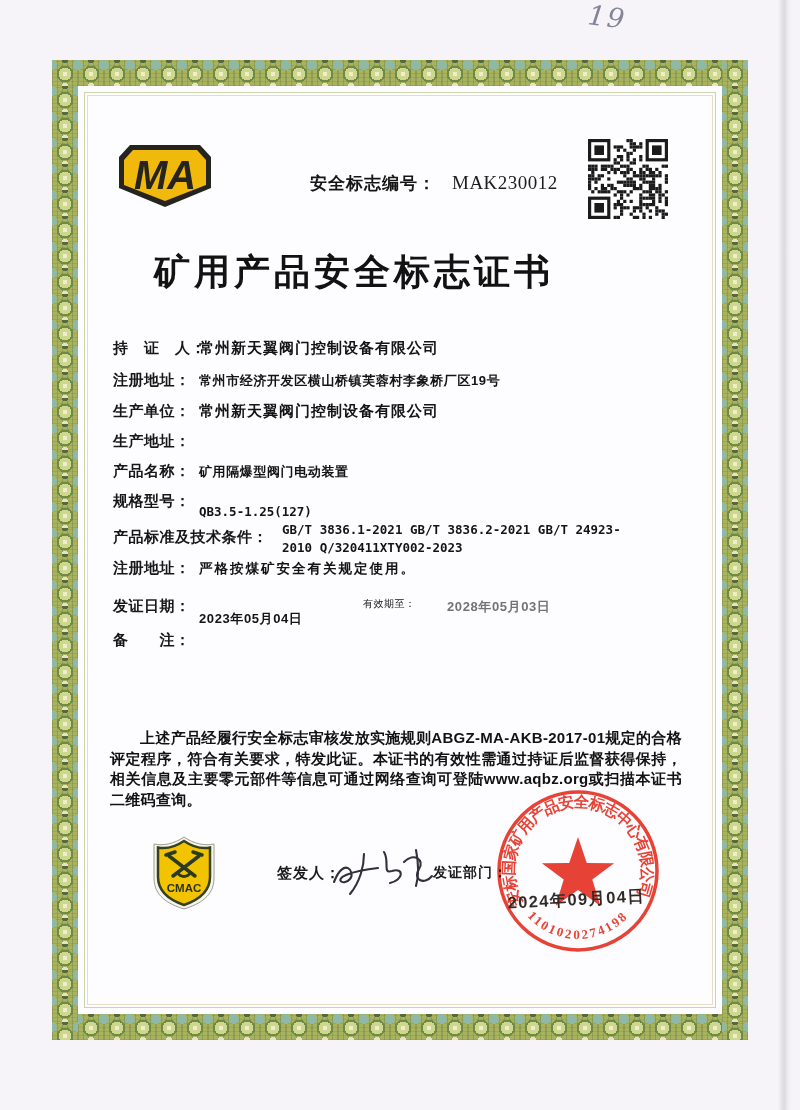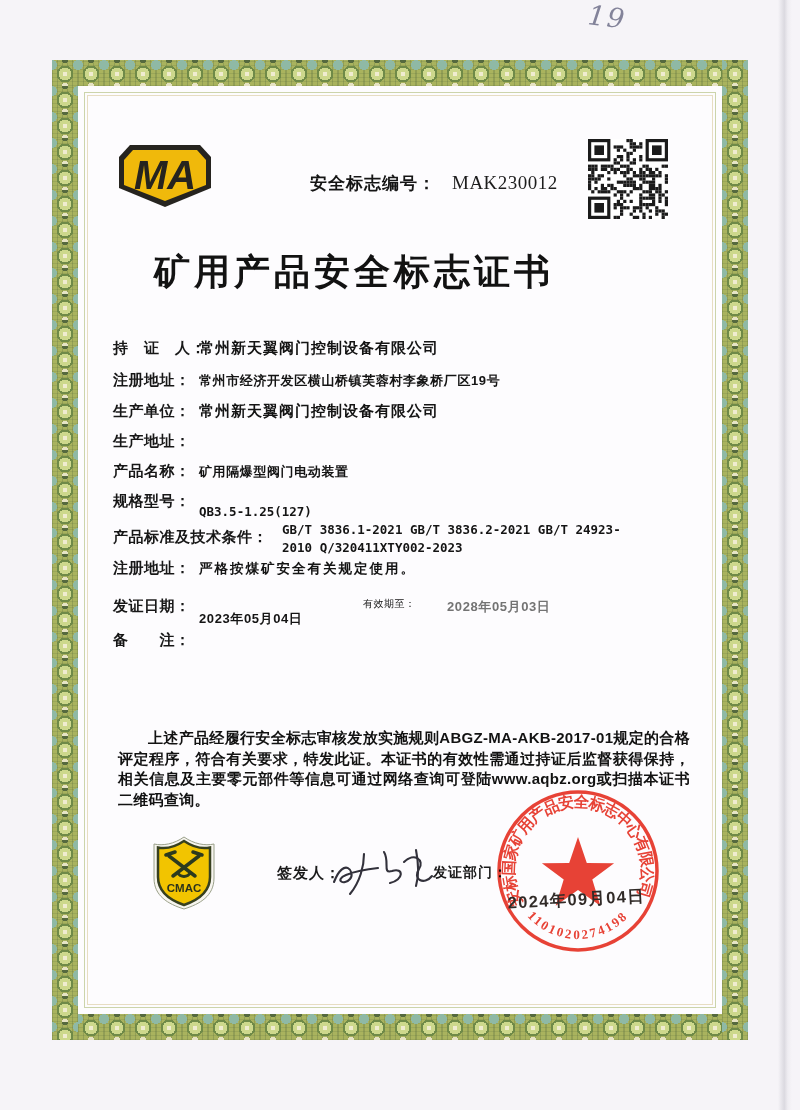--- a/index.html
+++ b/index.html
@@ -72,21 +72,21 @@
     position:absolute;left:282px;top:-7px;width:348px;
     font-family:"DejaVu Sans Mono",monospace;font-size:12.5px;font-weight:700;line-height:18px;color:#141414;
   }
   .val-kai{font-family:"DejaVu Serif",serif;font-size:13.5px;font-weight:700;letter-spacing:2px;top:1px;}
   .lbl2{position:absolute;left:363px;top:0;font-size:10px;font-weight:400;color:#171717;white-space:pre;letter-spacing:.5px;}
   .val2{position:absolute;left:447px;top:1px;font-size:13px;font-weight:700;color:#737373;white-space:pre;letter-spacing:.6px;}
   .val-date{font-size:13px;letter-spacing:.6px;top:1px;margin-top:12px;}
 
   
   .notice{
-    position:absolute;left:118px;top:728px;width:572px;
+    position:absolute;left:110px;top:728px;width:572px;
     font-size:15px;font-weight:700;line-height:20.5px;color:#121212;
     text-align:justify;text-indent:2em;letter-spacing:.3px;
   }
 
   
   .cmac-wrap{left:151px;top:836px;width:66px;height:74px;}
   .issuer-label{left:277px;top:864px;font-size:15px;font-weight:700;letter-spacing:1px;}
   .sig-wrap{left:328px;top:842px;width:110px;height:58px;}
   .dept-label{left:433px;top:864px;font-size:14px;font-weight:700;letter-spacing:1px;}
   .stamp-wrap{left:488px;top:781px;width:180px;height:180px;mix-blend-mode:multiply;opacity:.95;}

